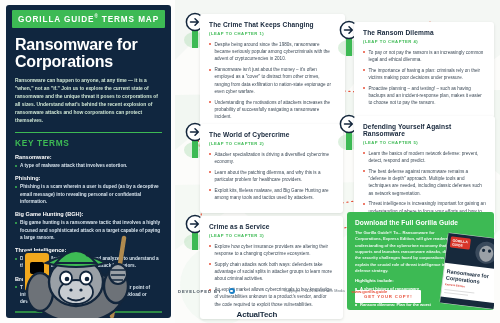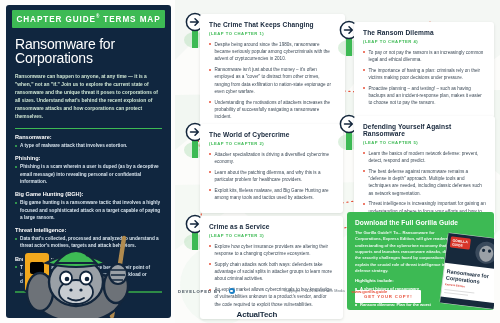--- a/index.html
+++ b/index.html
@@ -22,21 +22,21 @@
     background:#10263f; border-radius:3px; overflow:hidden;
     display:flex; flex-direction:column;
   }
   .badge{
     margin:5px 6px 0 6px; background:#3dba54; color:#fff;
     font-size:8.2px; font-weight:bold; letter-spacing:.9px;
     text-align:center; padding:4px 2px 4px; border-radius:1px;
   }
   .badge sup{ font-size:4.5px; vertical-align:super; }
   .lp-title{
-    color:#fff; font-size:14px; font-weight:normal; line-height:1.05;
+    color:#fff; font-size:16px; font-weight:bold; line-height:1.05;
     padding:9px 9px 0 9px; letter-spacing:-0.2px;
   }
   .lp-intro{
     color:#cfe6d4; font-size:4.9px; line-height:1.62; padding:7px 9px 0 9px;
     font-weight:bold;
   }
   .lp-rule{ height:1px; background:#3dba54; margin:7px 9px 0 9px; }
   .kt-head{
     color:#3dba54; font-size:8.3px; font-weight:bold; letter-spacing:.7px;
     padding:6px 9px 0 9px;
@@ -135,27 +135,28 @@
 
       <path d="M32 40 C 12 70, 50 92, 30 118 C 8 148, 48 170, 30 200 C 14 228, 55 250, 40 290" fill="none" stroke="#e8503a" stroke-width="1.2" stroke-linecap="round" stroke-dasharray="1.2 3.6"></path>
       <path d="M255 22 C 245 52, 272 70, 252 100 C 232 130, 268 150, 250 182 C 236 208, 190 225, 150 232" fill="none" stroke="#e8503a" stroke-width="1.2" stroke-linecap="round" stroke-dasharray="1.2 3.6"></path>
       <path d="M40 80 C 90 92, 150 86, 205 95" fill="none" stroke="#e8503a" stroke-width="1.2" stroke-linecap="round" stroke-dasharray="1.2 3.6"></path>
       <path d="M38 205 C 95 215, 160 205, 215 195" fill="none" stroke="#e8503a" stroke-width="1.2" stroke-linecap="round" stroke-dasharray="1.2 3.6"></path>
     </svg>
   </div>
 
   <div class="left-panel">
     <div class="badge">
-      <span>CHAPTER GUIDE</span><sup>®</sup><span> TERMS MAP</span>
+      <span>GORILLA GUIDE</span><sup>®</sup><span> TERMS MAP</span>
     </div>
 
     <div class="lp-title">Ransomware for Corporations</div>
     <div class="lp-intro">Ransomware can happen to anyone, at any time — it is a "when," not an "if." Join us to explore the current state of ransomware and the unique threat it poses to corporations of all sizes. Understand what's behind the recent explosion of ransomware attacks and how corporations can protect themselves.</div>
     <div class="lp-rule"></div>
 
+    <div class="kt-head">KEY TERMS</div>
 
     <div class="kt-list">
       <div>
         <div class="kt-term">Ransomware:</div>
         <ul class="kt-defs">
             <li>A type of malware attack that involves extortion.</li>
           </ul>
       </div>
       <div>
         <div class="kt-term">Phishing:</div>

